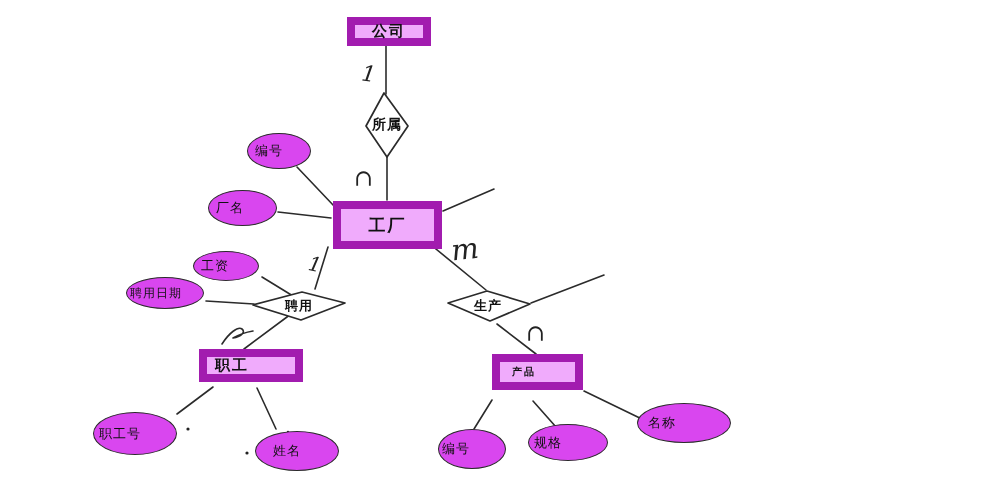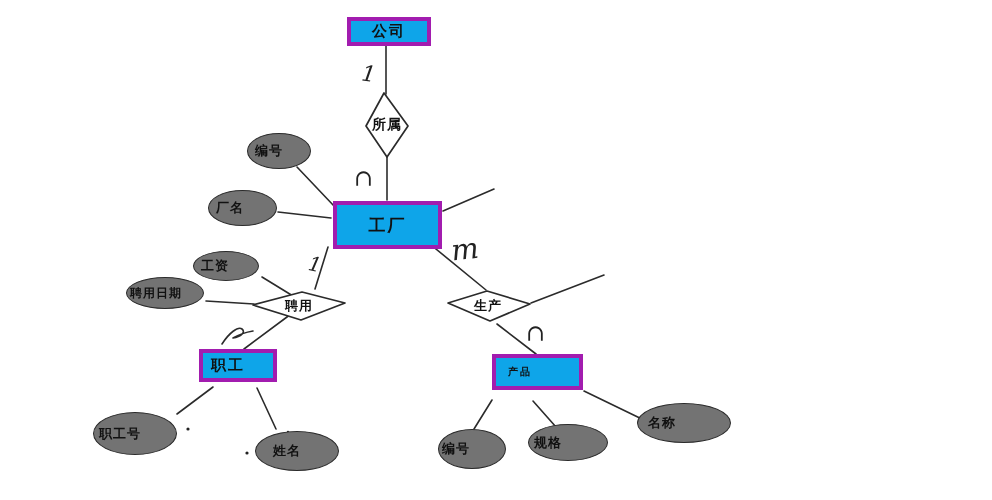--- a/index.html
+++ b/index.html
@@ -2,27 +2,27 @@
 <html><head>
 <meta charset="utf-8">
 <style>
   html,body{margin:0;padding:0;background:#ffffff;}
   #canvas{
     position:relative;width:992px;height:500px;background:#ffffff;overflow:hidden;
     font-family:"DejaVu Sans","Liberation Sans",sans-serif;color:#111;
   }
   #wires{position:absolute;left:0;top:0;z-index:0;}
   .ent{
-    position:absolute;box-sizing:border-box;border:4px solid #a21caf;background:#0ea5e9;
+    position:absolute;box-sizing:border-box;border:8px solid #a21caf;background:#f0abfc;
     display:flex;align-items:center;font-weight:bold;z-index:2;letter-spacing:2px;
   }
   .ent.center{justify-content:center;}
   .att{
     position:absolute;box-sizing:border-box;border:1.5px solid #2b2b2b;border-radius:50%;
-    background:#737373;display:flex;align-items:center;font-weight:bold;font-size:13px;
+    background:#d946ef;display:flex;align-items:center;font-weight:normal;font-size:13px;
     z-index:1;letter-spacing:1px;white-space:nowrap;
   }
   .rel-label{
     position:absolute;transform:translate(-50%,-50%);font-weight:bold;z-index:2;
     letter-spacing:1px;white-space:nowrap;
   }
   .mark{font-family:"DejaVu Serif","Liberation Serif",serif;fill:#222;}
 </style>
 </head>
 <body>
@@ -63,21 +63,21 @@
     <text class="mark" x="526" y="341" font-size="23">∩</text>
 
     <path d="M 222 344 C 229 333 238 326 242 329 C 246 332 241 337 233 338 M 233 338 C 240 334 247 332 253 331" fill="none" stroke="#2b2b2b" stroke-width="1.6" stroke-linecap="round"></path>
     <circle cx="188" cy="429" r="1.6" fill="#222"></circle>
     <circle cx="247" cy="453" r="1.6" fill="#222"></circle>
     <circle cx="288" cy="432" r="1.2" fill="#222"></circle>
   </svg>
 
   <div class="ent center" style="left:347px;top:17px;width:84px;height:29px;font-size:15px;">公司</div>
   <div class="ent center" style="left:333px;top:201px;width:109px;height:48px;font-size:17px;">工厂</div>
-  <div class="ent" style="left:199px;top:349px;width:78px;height:33px;font-size:15px;padding-left:8px;">职工</div>
+  <div class="ent" style="left:199px;top:349px;width:104px;height:33px;font-size:15px;padding-left:8px;">职工</div>
   <div class="ent" style="left:492px;top:354px;width:91px;height:36px;font-size:10px;padding-left:12px;">产品</div>
 
   <div class="rel-label" style="left:387px;top:125px;font-size:14px;">所属</div>
   <div class="rel-label" style="left:299px;top:306px;font-size:13px;">聘用</div>
   <div class="rel-label" style="left:488px;top:306px;font-size:13px;">生产</div>
 
   <div class="att" style="left:247px;top:133px;width:64px;height:36px;padding-left:7px;">编号</div>
   <div class="att" style="left:208px;top:190px;width:69px;height:36px;padding-left:7px;">厂名</div>
   <div class="att" style="left:193px;top:251px;width:66px;height:30px;padding-left:7px;">工资</div>
   <div class="att" style="left:126px;top:277px;width:78px;height:32px;padding-left:3px;font-size:12px;">聘用日期</div>

